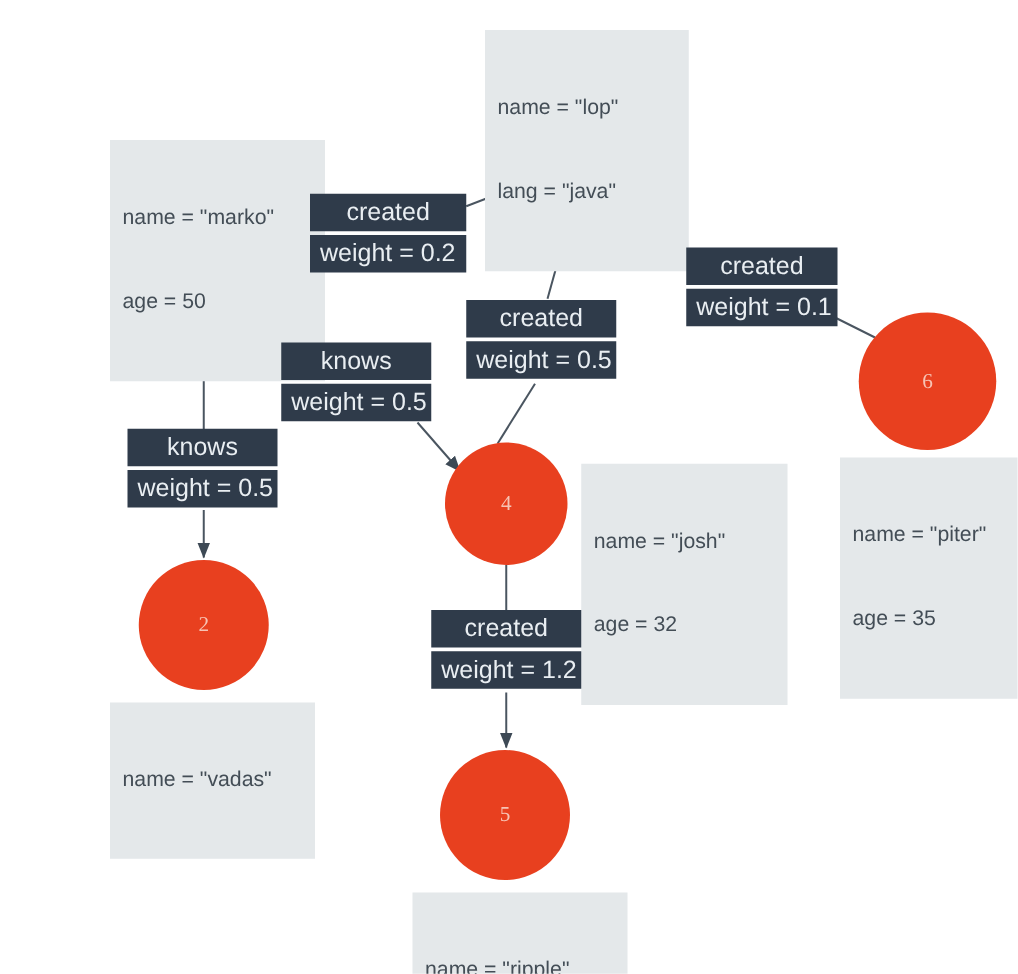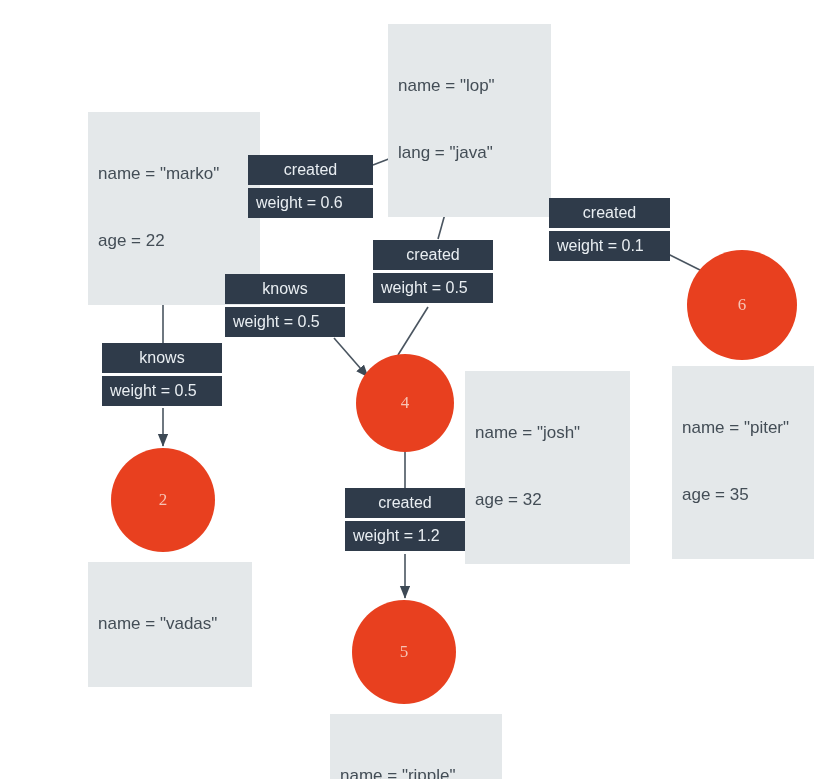--- a/index.html
+++ b/index.html
@@ -50,21 +50,21 @@
     font-family: "Liberation Sans", sans-serif;
   }
   .edge-label {
     position: absolute;
     z-index: 5;
     font-family: "Liberation Sans", sans-serif;
   }
   .edge-label .lab-row {
     background: #2f3b4a;
     color: #e9eef2;
-    font-size: 16px;
+    font-size: 20px;
     height: 30px;
     line-height: 30px;
     box-sizing: border-box;
   }
   .edge-label .lab-row.top {
     text-align: center;
     margin-bottom: 3px;
   }
   .edge-label .lab-row.bot {
     text-align: left;
@@ -128,21 +128,21 @@
   </div>
   <div class="node" style="left:352px; top:600px; width:104px; height:104px;">
     <span>5</span>
   </div>
   <div class="node" style="left:687px; top:250px; width:110px; height:110px;">
     <span>6</span>
   </div>
 
   <div class="prop-box" style="left:88px; top:112px; width:152px;">
     <div>name = "marko"</div>
-    <div>age = 22</div>
+    <div>age = 50</div>
   </div>
 
   <div class="prop-box" style="left:88px; top:562px; width:144px;">
     <div>name = "vadas"</div>
   </div>
 
   <div class="prop-box" style="left:388px; top:24px; width:143px;">
     <div>name = "lop"</div>
     <div>lang = "java"</div>
   </div>
@@ -157,21 +157,21 @@
     
   </div>
 
   <div class="prop-box" style="left:672px; top:366px; width:142px;">
     <div>name = "piter"</div>
     <div>age = 35</div>
   </div>
 
   <div class="edge-label" style="left:248px; top:155px; width:125px;">
     <div class="lab-row top">created</div>
-    <div class="lab-row bot">weight = 0.6</div>
+    <div class="lab-row bot">weight = 0.2</div>
   </div>
 
   <div class="edge-label" style="left:225px; top:274px; width:120px;">
     <div class="lab-row top">knows</div>
     <div class="lab-row bot">weight = 0.5</div>
   </div>
 
   <div class="edge-label" style="left:102px; top:343px; width:120px;">
     <div class="lab-row top">knows</div>
     <div class="lab-row bot">weight = 0.5</div>

